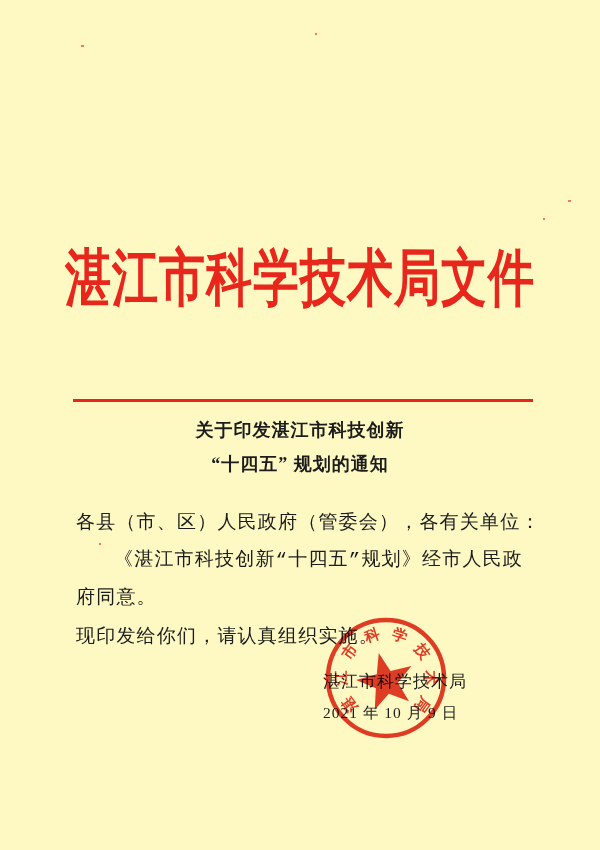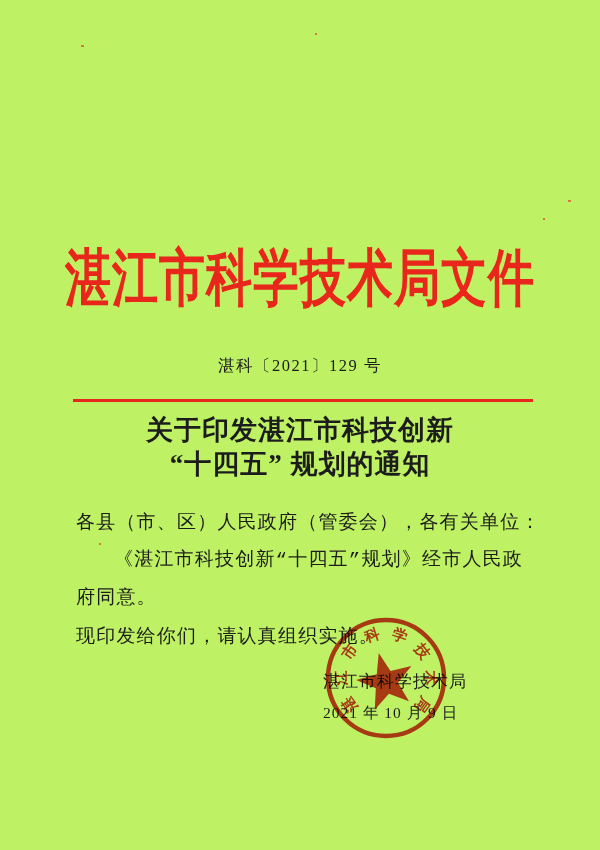--- a/index.html
+++ b/index.html
@@ -5,21 +5,21 @@
   html, body {
     margin: 0;
     padding: 0;
     background: #ffffff;
   }
   .page {
     position: relative;
     width: 600px;
     height: 850px;
     margin: 0;
-    background: #bef264;
+    background: #fef9c3;
     overflow: hidden;
     font-family: "Liberation Serif", "DejaVu Serif", serif;
     color: var(--ink, #1c1c1c);
   }
 
   
   .agency-header {
     position: absolute;
     top: 238px;
     left: 0;
@@ -58,21 +58,21 @@
     background: var(--accent, #e8261b);
   }
 
   
   .subject {
     position: absolute;
     top: 413px;
     left: 0;
     width: 600px;
     text-align: center;
-    font-size: 27px;
+    font-size: 18px;
     font-weight: bold;
     line-height: 34px;
     letter-spacing: 1px;
   }
 
   
   .body-text {
     position: absolute;
     top: 503px;
     left: 76px;
@@ -135,21 +135,20 @@
   .speck.s4 { left: 543px; top: 218px; width: 2px; }
   .speck.s5 { left: 99px;  top: 543px; width: 2px; }
 </style>
 </head>
 <body>
 
 <div class="page">
 
   <h1 class="agency-header">湛江市科学技术局文件</h1>
 
-  <div class="doc-number">湛科〔2021〕129 号</div>
 
   <div class="red-rule"></div>
 
   <div class="subject">
     <div>关于印发湛江市科技创新</div>
     <div>“十四五”  规划的通知</div>
   </div>
 
   <div class="body-text">
     <div>各县（市、区）人民政府（管委会），各有关单位：</div>

